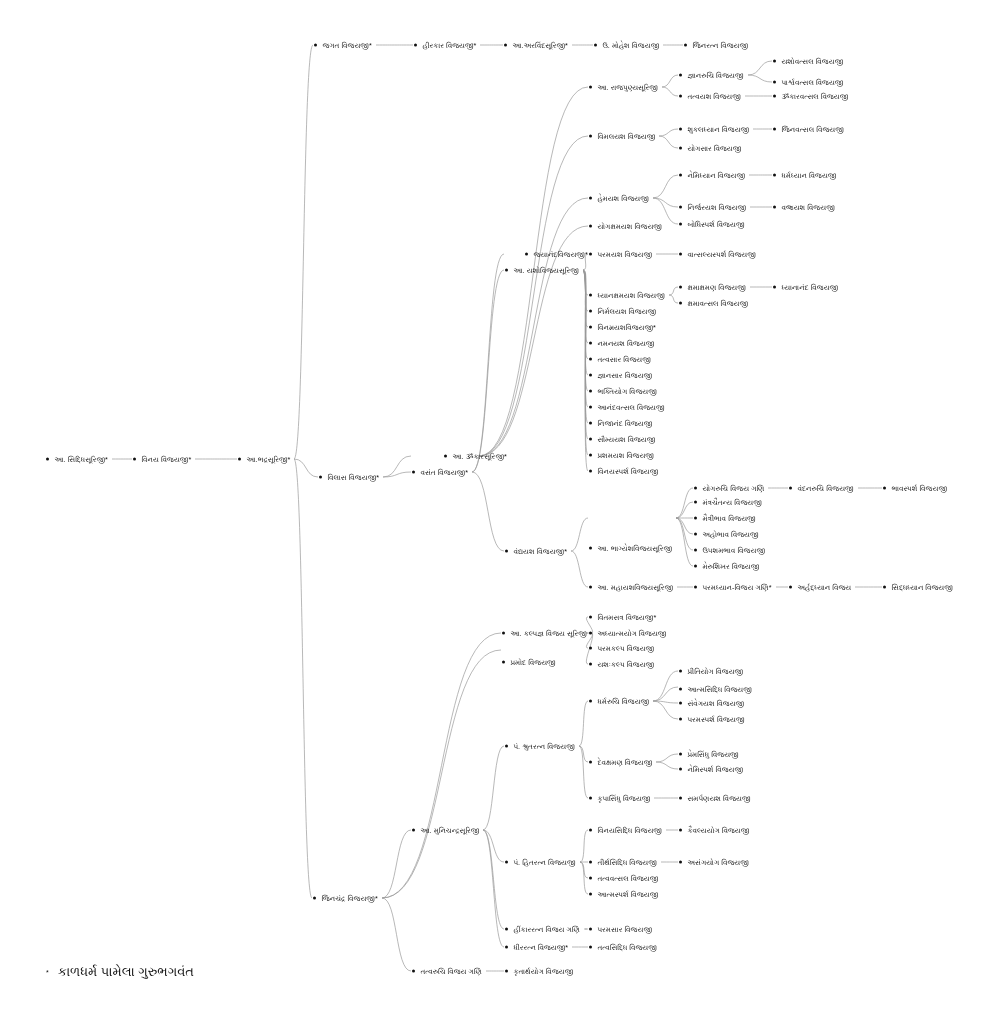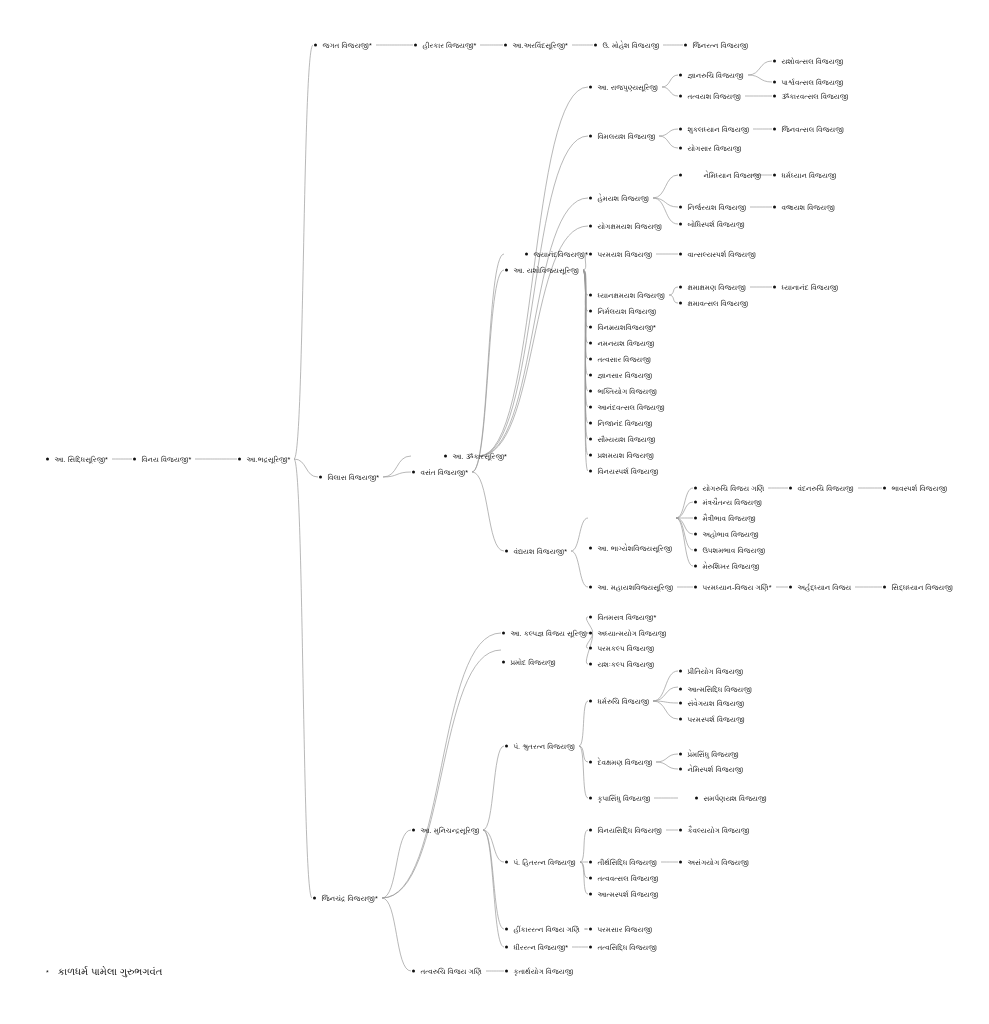--- a/index.html
+++ b/index.html
@@ -48,21 +48,21 @@
     white-space:nowrap;
     transform:translateY(-50%);
   }
   .legend .star{
     font-size:7px;
     color:#111;
     margin-right:9px;
     line-height:1;
   }
   .legend .lgtext{
-    font-size:10px;
+    font-size:13px;
     color:#111111;
   }
 </style>
 </head>
 <body>
 
 <div id="stage">
   <svg id="links" viewBox="0 0 989 1024" width="989" height="1024">
       <path d="M 112 459 C 123 459, 121 459, 132 459" fill="none" stroke="#9a9a9a" stroke-width="0.7"></path>
       <path d="M 195 459 C 218.1 459, 213.9 459, 237 459" fill="none" stroke="#9a9a9a" stroke-width="0.7"></path>
@@ -243,21 +243,21 @@
         <span class="lbl">યોગસાર વિજયજી</span>
       </div>
       <div class="node" style="left: 773px; top: 129px;">
         <span class="dot"></span>
         <span class="lbl">જિનવત્સલ વિજયજી</span>
       </div>
       <div class="node" style="left: 589px; top: 198px;">
         <span class="dot"></span>
         <span class="lbl">હેમયશ વિજયજી</span>
       </div>
-      <div class="node" style="left: 679px; top: 175px; gap: 16px;">
+      <div class="node" style="left: 679px; top: 175px;">
         <span class="dot"></span>
         <span class="lbl">નેમિધ્યાન વિજયજી</span>
       </div>
       <div class="node" style="left: 679px; top: 207px;">
         <span class="dot"></span>
         <span class="lbl">નિર્જરયશ વિજયજી</span>
       </div>
       <div class="node" style="left: 679px; top: 224px;">
         <span class="dot"></span>
         <span class="lbl">બોધિસ્પર્શ વિજયજી</span>
@@ -463,21 +463,21 @@
         <span class="lbl">પ્રેમસિંધુ વિજયજી</span>
       </div>
       <div class="node" style="left: 679px; top: 769px;">
         <span class="dot"></span>
         <span class="lbl">નેમિસ્પર્શ વિજયજી</span>
       </div>
       <div class="node" style="left: 589px; top: 798px;">
         <span class="dot"></span>
         <span class="lbl">કૃપાસિંધુ વિજયજી</span>
       </div>
-      <div class="node" style="left: 679px; top: 798px; margin-left: 16px;">
+      <div class="node" style="left: 679px; top: 798px;">
         <span class="dot"></span>
         <span class="lbl">સમર્પણયશ વિજયજી</span>
       </div>
       <div class="node" style="left: 412px; top: 830px;">
         <span class="dot"></span>
         <span class="lbl">આ. મુનિચન્દ્રસૂરિજી</span>
       </div>
       <div class="node" style="left: 589px; top: 830px;">
         <span class="dot"></span>
         <span class="lbl">વિનયસિદ્ધિ વિજયજી</span>

